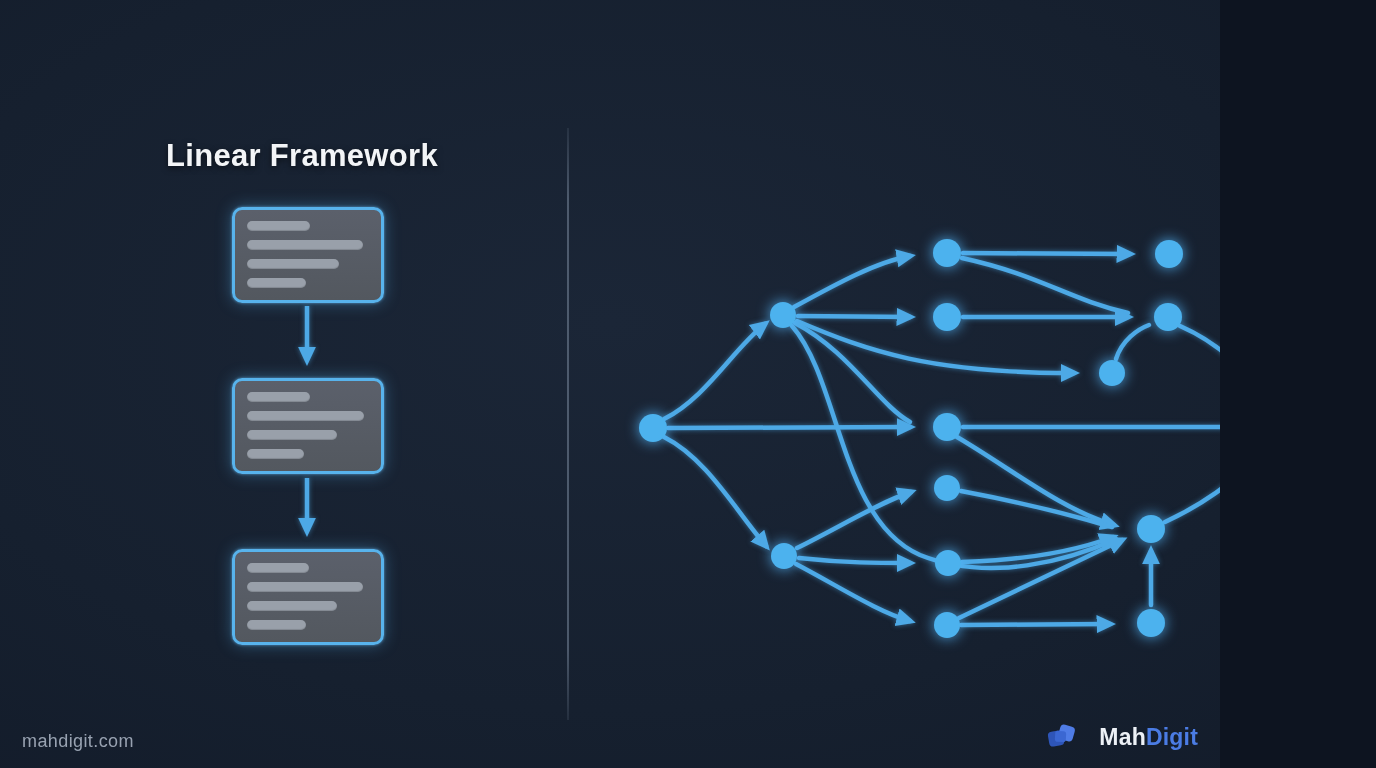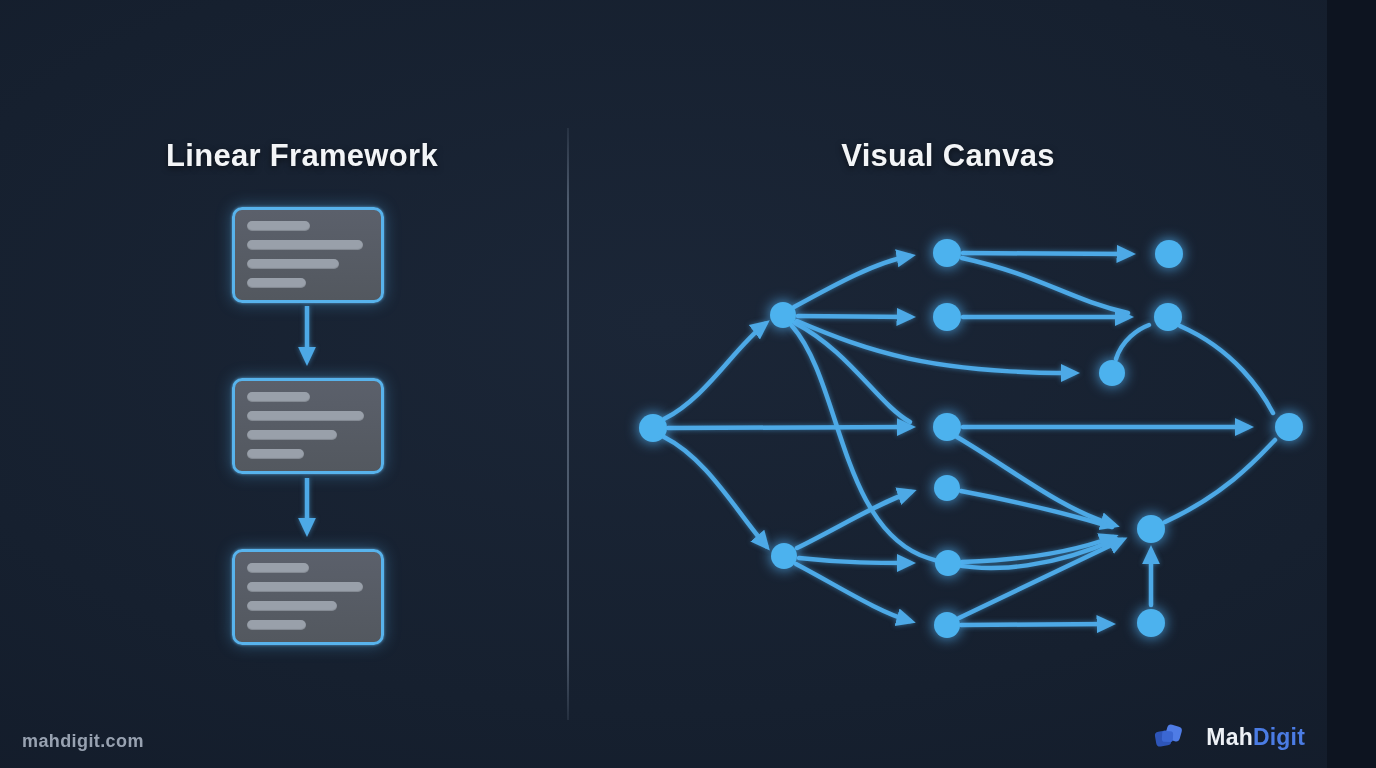--- a/index.html
+++ b/index.html
@@ -1,17 +1,17 @@
 <!DOCTYPE html>
 <html><head>
 <meta charset="utf-8">
 <style>
   html,body{margin:0;padding:0;background:#0d1420;}
   .canvas{
-    position:relative;width:1327px;height:768px;overflow:hidden;
+    position:relative;width:1220px;height:768px;overflow:hidden;
     font-family:"Liberation Sans",sans-serif;
     background:
       radial-gradient(120% 105% at 50% 42%, #1b2637 0%, #16202f 48%, #101826 100%);
   }
   .panel-title{
     position:absolute;margin:0;color:#f3f5f7;font-weight:700;font-size:31px;
     letter-spacing:.3px;text-shadow:0 2px 6px rgba(0,0,0,.55);white-space:nowrap;
     transform:translateX(-50%);
   }
   .title-left{left:302px;top:138px;}
@@ -29,34 +29,33 @@
   }
   .card1{top:207px;} .card2{top:378px;} .card3{top:549px;}
   .bar{height:10px;border-radius:5px;background:#99a0aa;margin-bottom:9px;
        box-shadow:inset 0 -1px 1px rgba(0,0,0,.15);}
   svg.graph{position:absolute;left:0;top:0;}
   #edges{filter:drop-shadow(0 0 2.5px rgba(77,169,230,.55));}
   #flow-arrows{filter:drop-shadow(0 0 2.5px rgba(77,169,230,.55));}
   #nodes{filter:drop-shadow(0 0 7px rgba(86,186,255,.85));}
   .watermark{
     position:absolute;left:22px;bottom:16px;color:#98a2b1;font-size:18px;
-    font-weight:700;letter-spacing:.4px;margin-top:8px;
+    font-weight:400;letter-spacing:.4px;margin-top:8px;
   }
   .brand{position:absolute;right:22px;bottom:14px;display:flex;align-items:center;gap:20px;}
   .brand-text{font-size:23px;font-weight:800;letter-spacing:.2px;}
   .brand-primary{color:#edf1f6;}
   .brand-secondary{color:#4b7ce4;}
 </style>
 </head>
 <body>
 
 <div class="canvas">
 
   <h2 class="panel-title title-left">Linear Framework</h2>
-  <h2 class="panel-title title-right">Visual Canvas</h2>
 
   <div class="divider"></div>
 
   <div class="card card1">
       <div class="bar" style="width: 52%;"></div>
       <div class="bar" style="width: 95%;"></div>
       <div class="bar" style="width: 75%;"></div>
       <div class="bar" style="width: 48%;"></div>
     </div>
   <div class="card card2">

